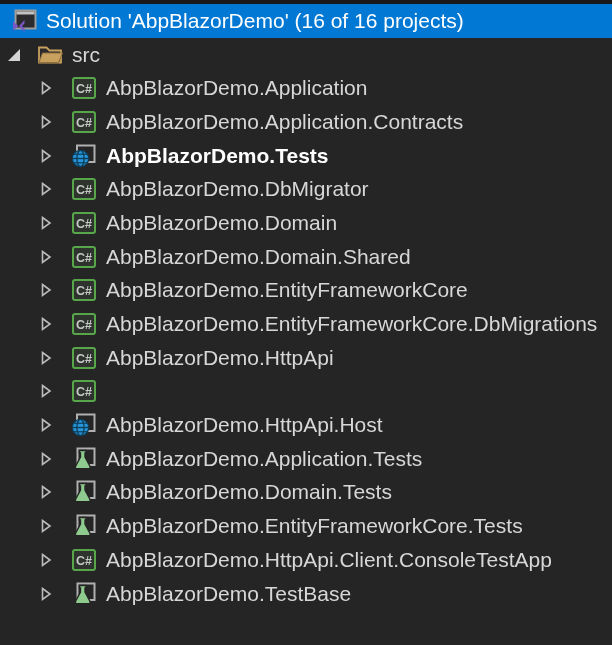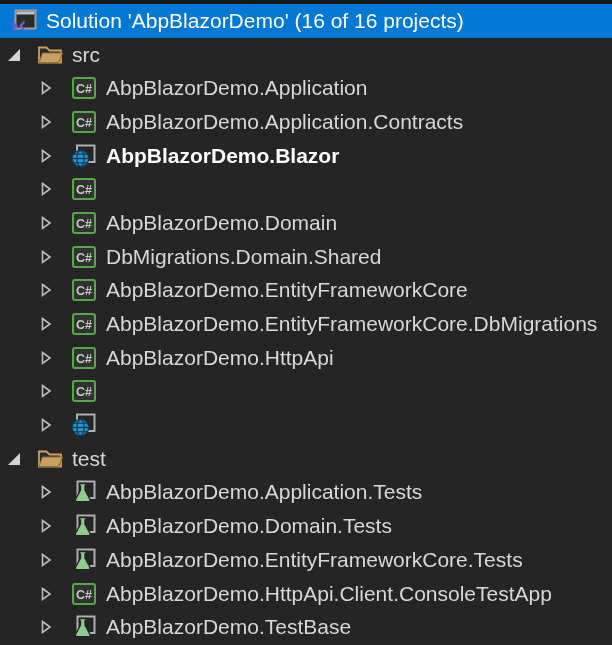--- a/index.html
+++ b/index.html
@@ -114,34 +114,35 @@
           <svg width="28" height="28" viewBox="0 0 28 28">
             <rect x="7" y="3.5" width="17.5" height="16.5" fill="none" stroke="#b0b0b0" stroke-width="2"></rect>
             <circle cx="10.5" cy="16.5" r="8.2" fill="#2595dc"></circle>
             <ellipse cx="10.5" cy="16.5" rx="3.6" ry="8.2" fill="none" stroke="#103c54" stroke-width="1.3"></ellipse>
             <line x1="2.3" y1="16.5" x2="18.7" y2="16.5" stroke="#103c54" stroke-width="1.3"></line>
             <line x1="3.6" y1="12.2" x2="17.4" y2="12.2" stroke="#103c54" stroke-width="1.2"></line>
             <line x1="3.6" y1="20.8" x2="17.4" y2="20.8" stroke="#103c54" stroke-width="1.2"></line>
             <circle cx="10.5" cy="16.5" r="8.2" fill="none" stroke="#103c54" stroke-width="1.3"></circle>
           </svg>
         </span>
-        <span class="label bold">AbpBlazorDemo.Blazor</span>
-      </div>
-      <div class="row project">
-        <span class="expander">
-          <svg width="16" height="16" viewBox="0 0 16 16">
-            <polygon points="4.5,2.5 12,8 4.5,13.5" fill="none" stroke="#bcbcbc" stroke-width="1.6"></polygon>
-          </svg>
-        </span>
-        <span class="icon">
-          <svg width="28" height="28" viewBox="0 0 28 28">
-            <rect x="3" y="4" width="22" height="20" rx="2" fill="#2e332e" stroke="#57a64a" stroke-width="2"></rect>
-            <text x="14" y="19" font-size="12.5" font-weight="600" fill="#c8c8c8" text-anchor="middle" font-family="Liberation Sans, sans-serif">C#</text>
-          </svg>
-        </span>
+        <span class="label bold">AbpBlazorDemo.Tests</span>
+      </div>
+      <div class="row project">
+        <span class="expander">
+          <svg width="16" height="16" viewBox="0 0 16 16">
+            <polygon points="4.5,2.5 12,8 4.5,13.5" fill="none" stroke="#bcbcbc" stroke-width="1.6"></polygon>
+          </svg>
+        </span>
+        <span class="icon">
+          <svg width="28" height="28" viewBox="0 0 28 28">
+            <rect x="3" y="4" width="22" height="20" rx="2" fill="#2e332e" stroke="#57a64a" stroke-width="2"></rect>
+            <text x="14" y="19" font-size="12.5" font-weight="600" fill="#c8c8c8" text-anchor="middle" font-family="Liberation Sans, sans-serif">C#</text>
+          </svg>
+        </span>
+        <span class="label">AbpBlazorDemo.DbMigrator</span>
       </div>
       <div class="row project">
         <span class="expander">
           <svg width="16" height="16" viewBox="0 0 16 16">
             <polygon points="4.5,2.5 12,8 4.5,13.5" fill="none" stroke="#bcbcbc" stroke-width="1.6"></polygon>
           </svg>
         </span>
         <span class="icon">
           <svg width="28" height="28" viewBox="0 0 28 28">
             <rect x="3" y="4" width="22" height="20" rx="2" fill="#2e332e" stroke="#57a64a" stroke-width="2"></rect>
@@ -155,21 +156,21 @@
           <svg width="16" height="16" viewBox="0 0 16 16">
             <polygon points="4.5,2.5 12,8 4.5,13.5" fill="none" stroke="#bcbcbc" stroke-width="1.6"></polygon>
           </svg>
         </span>
         <span class="icon">
           <svg width="28" height="28" viewBox="0 0 28 28">
             <rect x="3" y="4" width="22" height="20" rx="2" fill="#2e332e" stroke="#57a64a" stroke-width="2"></rect>
             <text x="14" y="19" font-size="12.5" font-weight="600" fill="#c8c8c8" text-anchor="middle" font-family="Liberation Sans, sans-serif">C#</text>
           </svg>
         </span>
-        <span class="label">DbMigrations.Domain.Shared</span>
+        <span class="label">AbpBlazorDemo.Domain.Shared</span>
       </div>
       <div class="row project">
         <span class="expander">
           <svg width="16" height="16" viewBox="0 0 16 16">
             <polygon points="4.5,2.5 12,8 4.5,13.5" fill="none" stroke="#bcbcbc" stroke-width="1.6"></polygon>
           </svg>
         </span>
         <span class="icon">
           <svg width="28" height="28" viewBox="0 0 28 28">
             <rect x="3" y="4" width="22" height="20" rx="2" fill="#2e332e" stroke="#57a64a" stroke-width="2"></rect>
@@ -229,34 +230,21 @@
           <svg width="28" height="28" viewBox="0 0 28 28">
             <rect x="7" y="3.5" width="17.5" height="16.5" fill="none" stroke="#b0b0b0" stroke-width="2"></rect>
             <circle cx="10.5" cy="16.5" r="8.2" fill="#2595dc"></circle>
             <ellipse cx="10.5" cy="16.5" rx="3.6" ry="8.2" fill="none" stroke="#103c54" stroke-width="1.3"></ellipse>
             <line x1="2.3" y1="16.5" x2="18.7" y2="16.5" stroke="#103c54" stroke-width="1.3"></line>
             <line x1="3.6" y1="12.2" x2="17.4" y2="12.2" stroke="#103c54" stroke-width="1.2"></line>
             <line x1="3.6" y1="20.8" x2="17.4" y2="20.8" stroke="#103c54" stroke-width="1.2"></line>
             <circle cx="10.5" cy="16.5" r="8.2" fill="none" stroke="#103c54" stroke-width="1.3"></circle>
           </svg>
         </span>
-      </div>
-      <div class="row folder">
-        <span class="expander">
-          <svg width="16" height="16" viewBox="0 0 16 16">
-            <polygon points="14,2 14,14 2,14" fill="#d4d4d4"></polygon>
-          </svg>
-        </span>
-        <span class="icon">
-          <svg width="28" height="28" viewBox="0 0 28 28">
-            <path d="M3 6.5 L10.5 6.5 L13.5 9.5 L25 9.5 L25 21.5 L3 21.5 Z" fill="#2b2b2e" stroke="#c8a15f" stroke-width="1.8"></path>
-            <path d="M6.5 12 L26.5 12 L22.5 21.5 L3 21.5 Z" fill="#c8a15f" stroke="#8f6f3c" stroke-width="1"></path>
-          </svg>
-        </span>
-        <span class="label">test</span>
+        <span class="label">AbpBlazorDemo.HttpApi.Host</span>
       </div>
       <div class="row project">
         <span class="expander">
           <svg width="16" height="16" viewBox="0 0 16 16">
             <polygon points="4.5,2.5 12,8 4.5,13.5" fill="none" stroke="#bcbcbc" stroke-width="1.6"></polygon>
           </svg>
         </span>
         <span class="icon">
           <svg width="28" height="28" viewBox="0 0 28 28">
             <rect x="7.5" y="3.5" width="17" height="16.5" fill="none" stroke="#b0b0b0" stroke-width="2"></rect>

